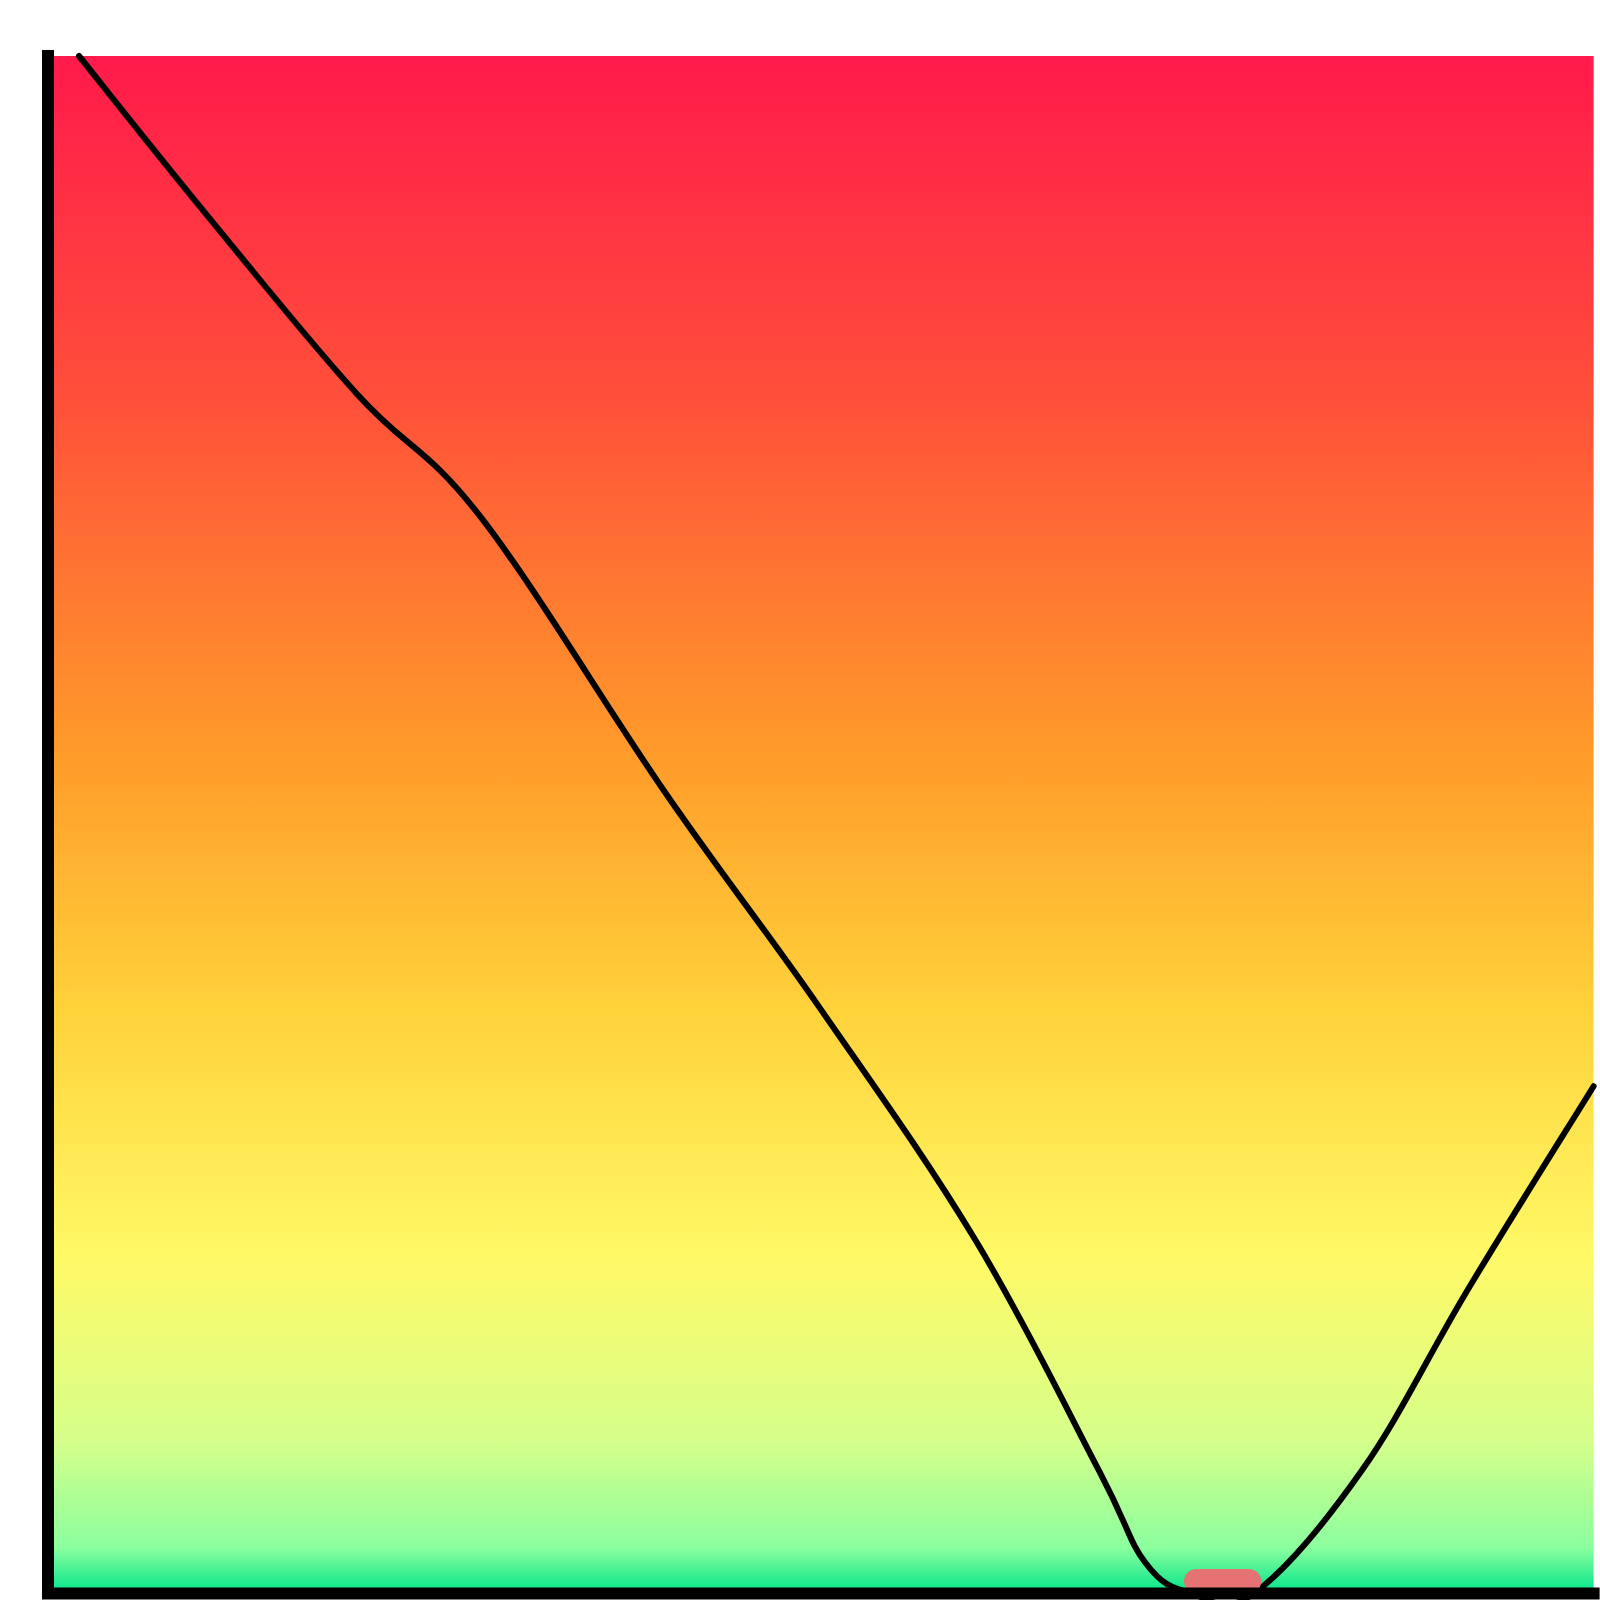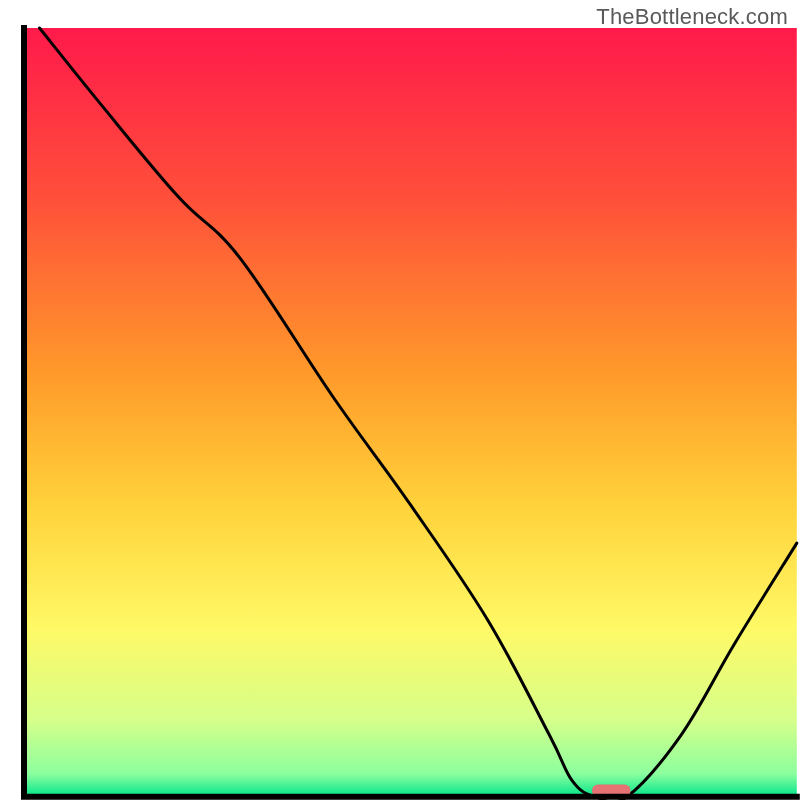--- a/index.html
+++ b/index.html
@@ -26,21 +26,20 @@
     z-index: 5;
   }
   svg {
     display: block;
   }
 </style>
 </head>
 <body>
 
 <div class="container">
-  <div class="watermark">TheBottleneck.com</div>
 
   <svg id="chart-svg" width="800" height="800" viewBox="0 0 800 800" preserveAspectRatio="none">
     <defs>
       <linearGradient id="bg-grad" x1="0" y1="0" x2="0" y2="1">
           <stop offset="0.00%" stop-color="#ff1a4b"></stop>
           <stop offset="22.00%" stop-color="#ff4f3a"></stop>
           <stop offset="45.00%" stop-color="#ff9a2a"></stop>
           <stop offset="62.00%" stop-color="#ffd23a"></stop>
           <stop offset="78.00%" stop-color="#fff966"></stop>
           <stop offset="90.00%" stop-color="#d6ff8a"></stop>

